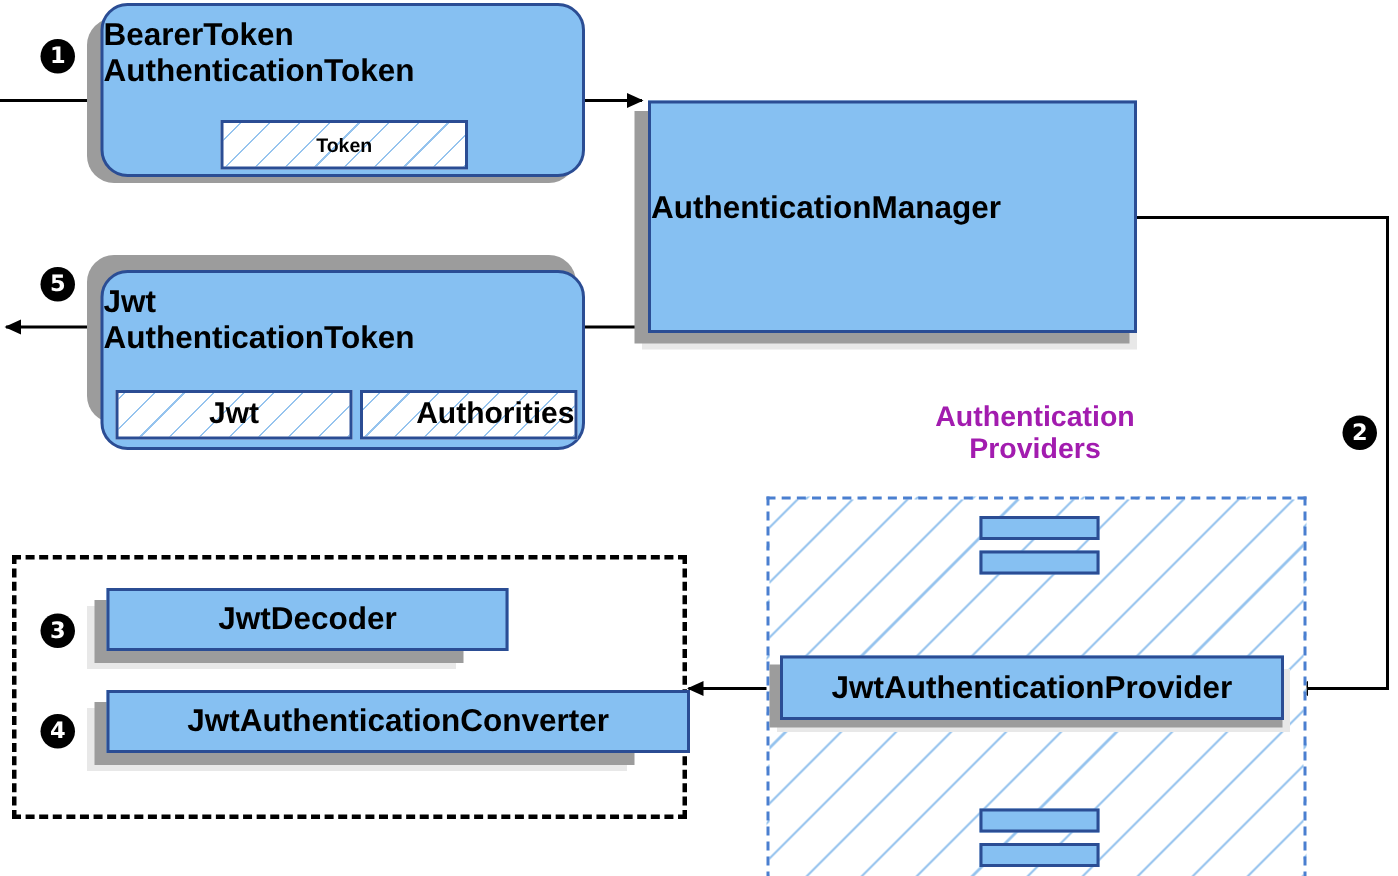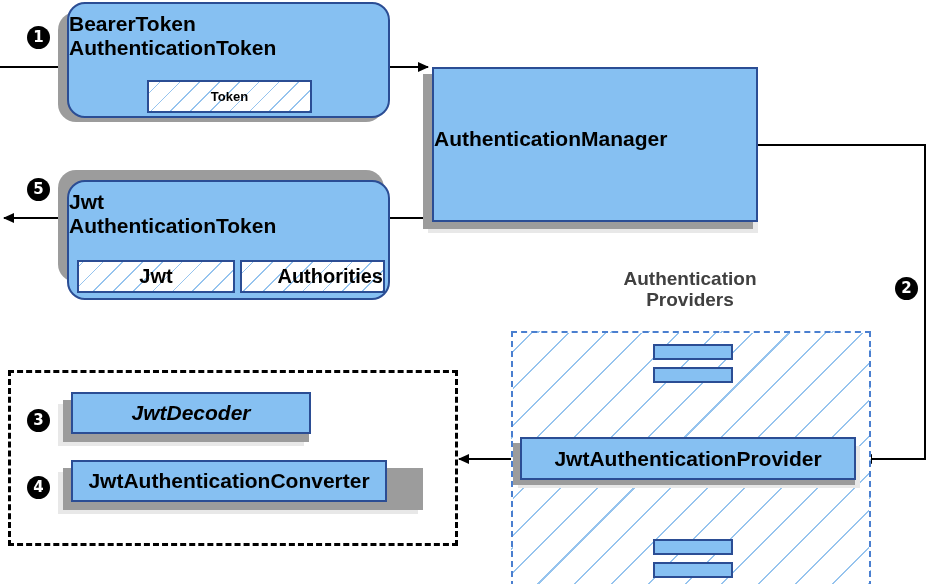--- a/index.html
+++ b/index.html
@@ -105,21 +105,21 @@
     border: 3px dashed #000000;
     background: transparent;
     z-index: 6;
   }
 
   
   .section-caption {
     position: absolute;
     text-align: center;
     font-weight: bold;
-    color: #404040;
+    color: #a21caf;
     line-height: 1.12;
     white-space: pre-line;
     z-index: 10;
   }
 
   
   .badge {
     position: absolute;
     width: 23px;
     height: 23px;
@@ -232,27 +232,27 @@
     </div>
     <div class="hatch-white" style="left:171px; top:78px; width:145px; height:33px; font-size:20px;justify-content:flex-end;">
       <span>Authorities</span>
     </div>
   </div>
 
   <div class="black-dashed" style="left:8px; top:370px; width:450px; height:176px;"></div>
 
   <div class="shadow sh-light" style="left:58px; top:404px; width:246px; height:42px;"></div>
   <div class="shadow sh-dark" style="left:63px; top:400px; width:246px; height:42px;"></div>
-  <div class="bar-node" style="left:71px; top:392px; width:240px; height:42px; font-size:21px;font-style:italic;">
+  <div class="bar-node" style="left:71px; top:392px; width:268px; height:42px; font-size:21px;">
     <span>JwtDecoder</span>
   </div>
 
   <div class="shadow sh-light" style="left:58px; top:472px; width:360px; height:42px;"></div>
   <div class="shadow sh-dark" style="left:63px; top:468px; width:360px; height:42px;"></div>
-  <div class="bar-node" style="left:71px; top:460px; width:316px; height:42px; font-size:21px;">
+  <div class="bar-node" style="left:71px; top:460px; width:389px; height:42px; font-size:21px;">
     <span>JwtAuthenticationConverter</span>
   </div>
 
   <div class="badge" style="left:27px; top:26px;">1</div>
   <div class="badge" style="left:895px; top:277px;">2</div>
   <div class="badge" style="left:27px; top:409px;">3</div>
   <div class="badge" style="left:27px; top:476px;">4</div>
   <div class="badge" style="left:27px; top:178px;">5</div>
 
 </div>

